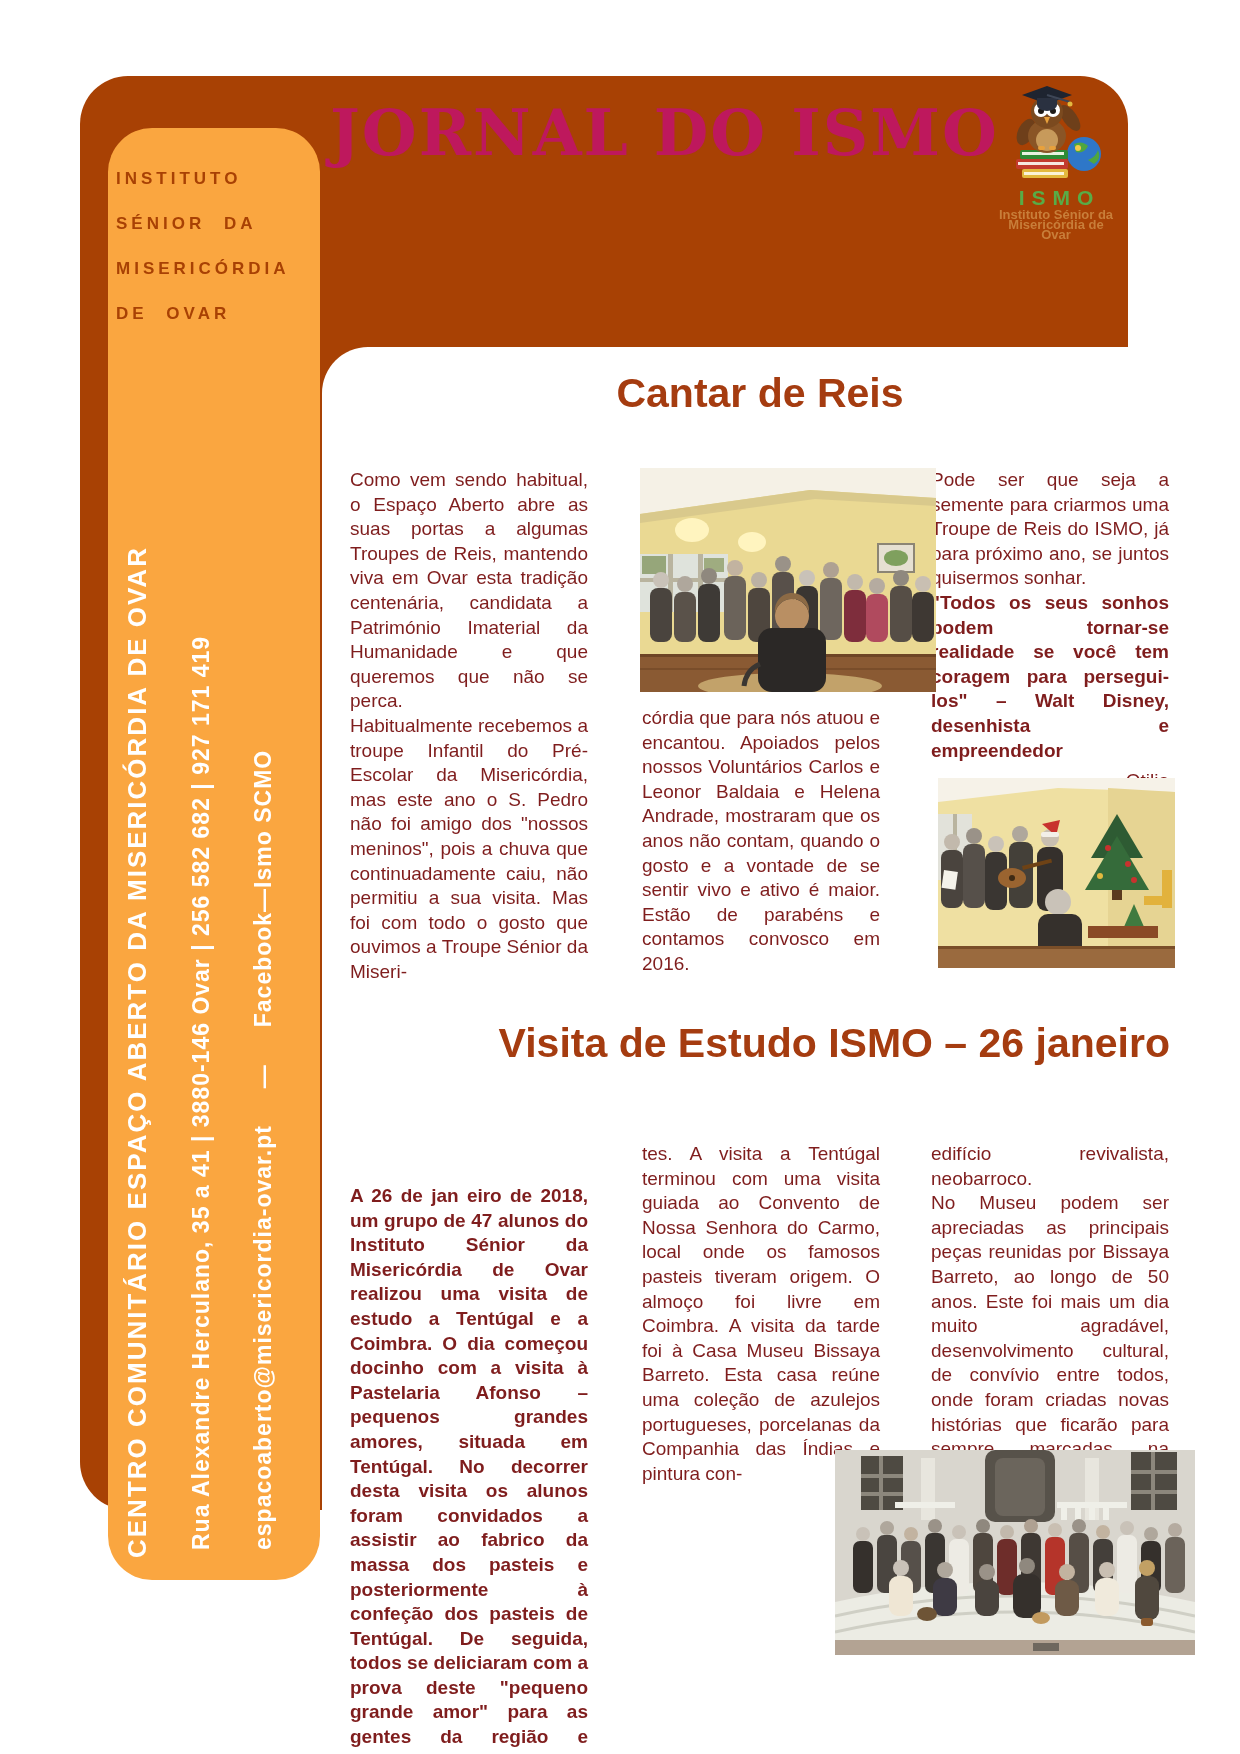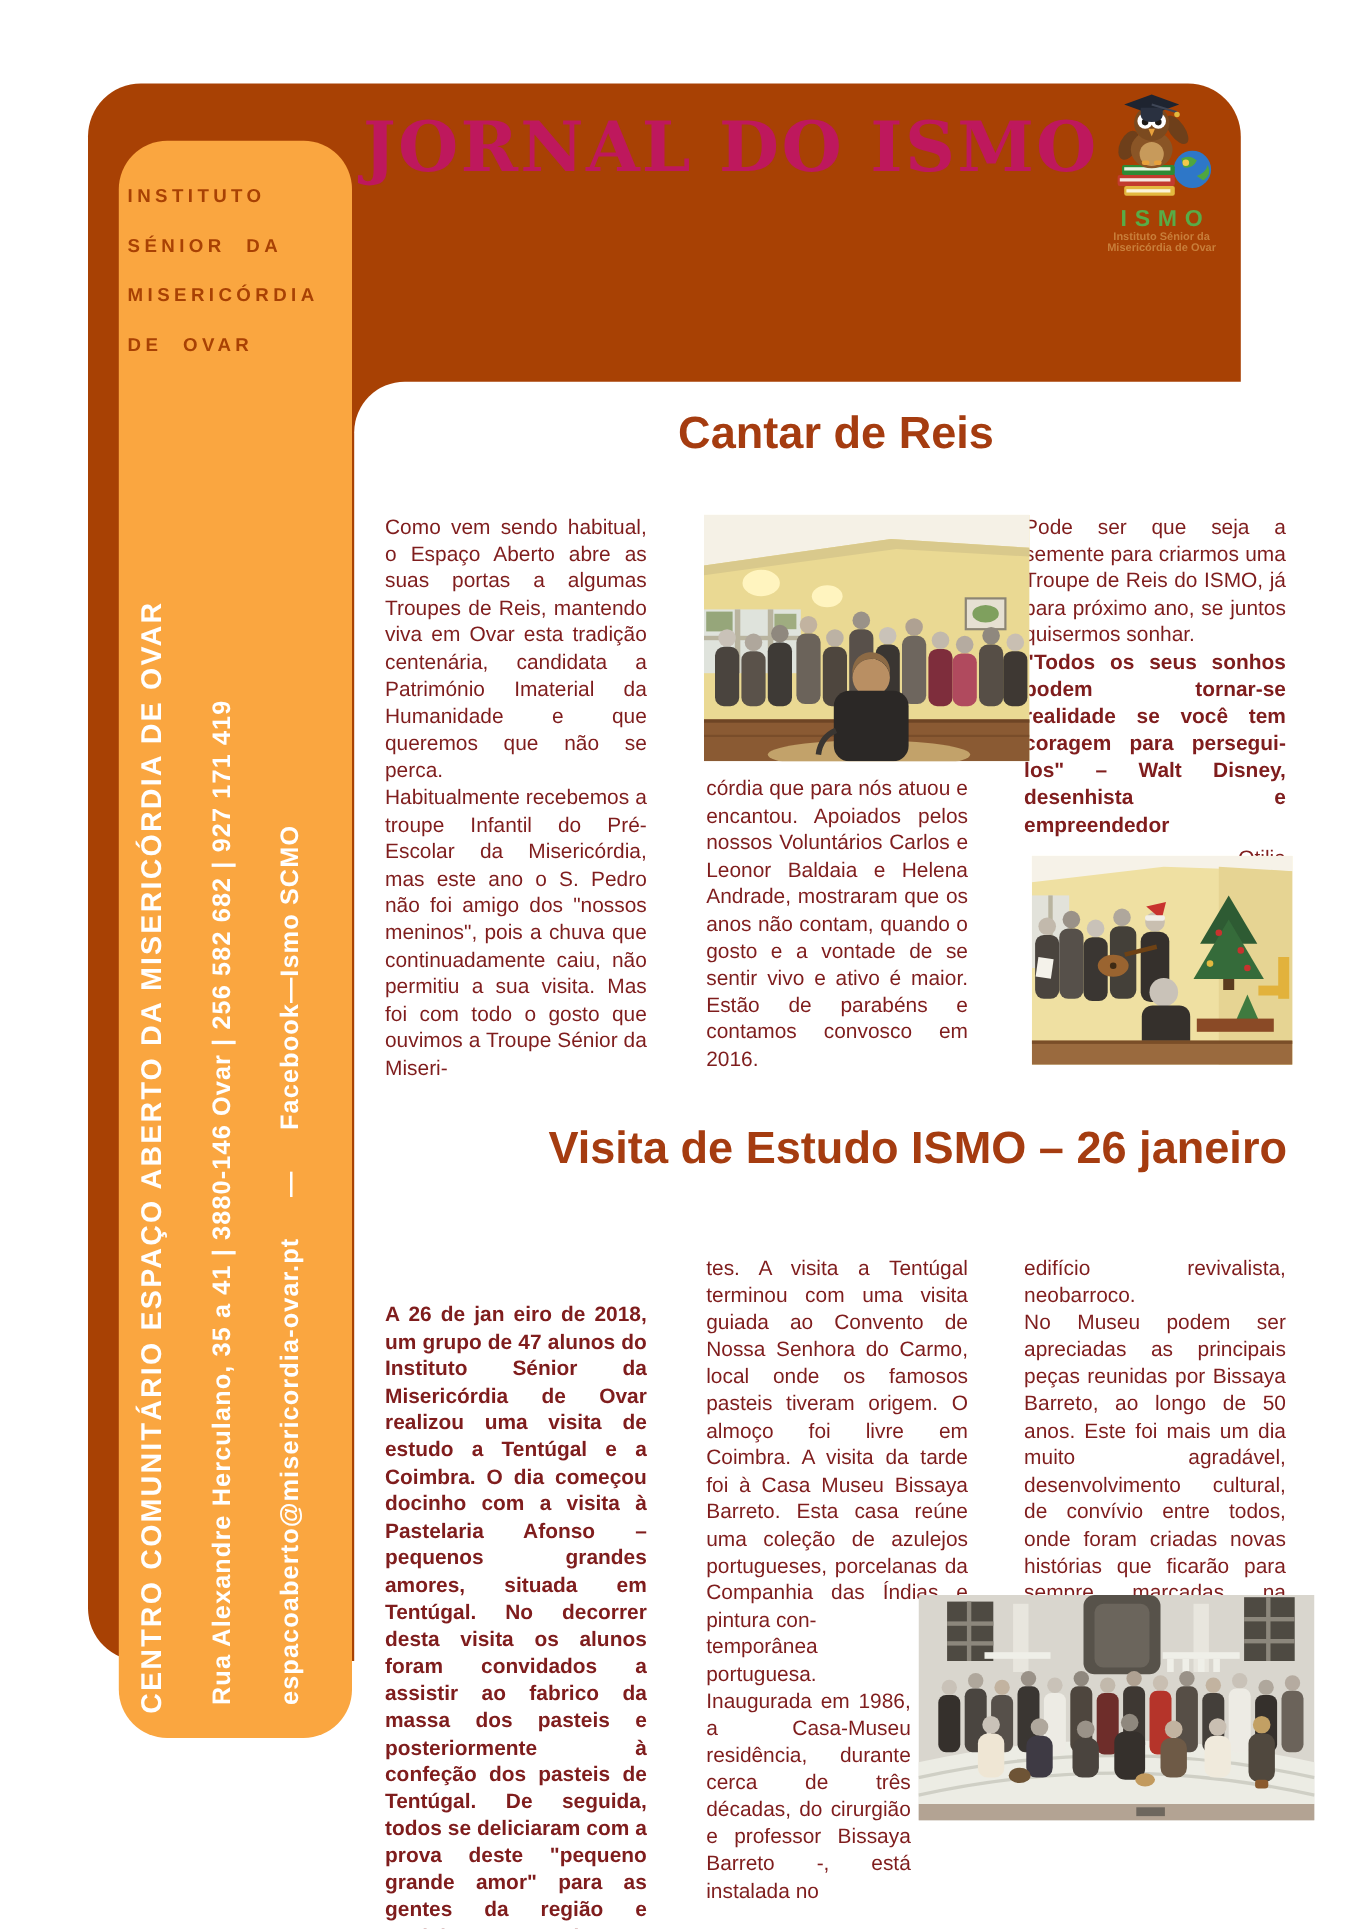--- a/index.html
+++ b/index.html
@@ -33,21 +33,21 @@
   }
   .logo{
     position:absolute; left:995px; top:84px; width:122px; z-index:4;
     text-align:center;
   }
   .logo-name{
     color:#58AC47; font-weight:bold; font-size:21px; letter-spacing:7px;
     margin-top:2px; text-indent:7px;
   }
   .logo-sub{
-    color:#C87E3A; font-weight:bold; font-size:10px; line-height:10px;
+    color:#C87E3A; font-weight:bold; font-size:13px; line-height:10px;
   }
   
   .vtext{
     position:absolute; z-index:4; transform-origin:0 0; transform:rotate(-90deg);
     white-space:nowrap; color:#ffffff; font-weight:bold;
   }
   #vt-centro{ left:122px; top:1558px; font-size:26px; letter-spacing:2px;}
   #vt-address{ left:188px; top:1550px; font-size:23px; letter-spacing:1px;}
   #vt-email{ left:250px; top:1550px; font-size:23px; letter-spacing:1px;}
   
@@ -264,21 +264,20 @@
   </span>
 
   <div class="headline" id="headline-2">Visita de Estudo ISMO – 26 janeiro</div>
 
   <div class="col" id="a2-col1">
     <p>A 26 de jan eiro de 2018, um grupo de 47 alunos do Instituto Sénior da Misericórdia de Ovar realizou uma visita de estudo a Tentúgal e a Coimbra. O dia começou docinho com a visita à Pastelaria Afonso – pequenos grandes amores, situada em Tentúgal. No decorrer desta visita os alunos foram convidados a assistir ao fabrico da massa dos pasteis e posteriormente à confeção dos pasteis de Tentúgal. De seguida, todos se deliciaram com a prova deste "pequeno grande amor" para as gentes da região e também para todos os visitan-</p>
   </div>
 
   <div class="col" id="a2-col2">
     <p>tes. A visita a Tentúgal terminou com uma visita guiada ao Convento de Nossa Senhora do Carmo, local onde os famosos pasteis tiveram origem. O almoço foi livre em Coimbra. A visita da tarde foi à Casa Museu Bissaya Barreto. Esta casa reúne uma coleção de azulejos portugueses, porcelanas da Companhia das Índias e pintura con-</p>
-    <p class="narrow">temporânea portuguesa. Inaugurada em 1986, a Casa-Museu residência, durante cerca de três décadas, do cirurgião e professor Bissaya Barreto -, está instalada no</p>
   </div>
 
   <div class="col" id="a2-col3">
     <p>edifício revivalista, neobarroco.</p>
     <p>No Museu podem ser apreciadas as principais peças reunidas por Bissaya Barreto, ao longo de 50 anos. Este foi mais um dia muito agradável, desenvolvimento cultural, de convívio entre todos, onde foram criadas novas histórias que ficarão para sempre marcadas na história do ISMO.</p>
   </div>
 
   <span class="photo" id="photo-3">
     <svg width="360" height="205" viewBox="0 0 360 205">
       <rect width="360" height="205" fill="#D9D6CE"></rect>

